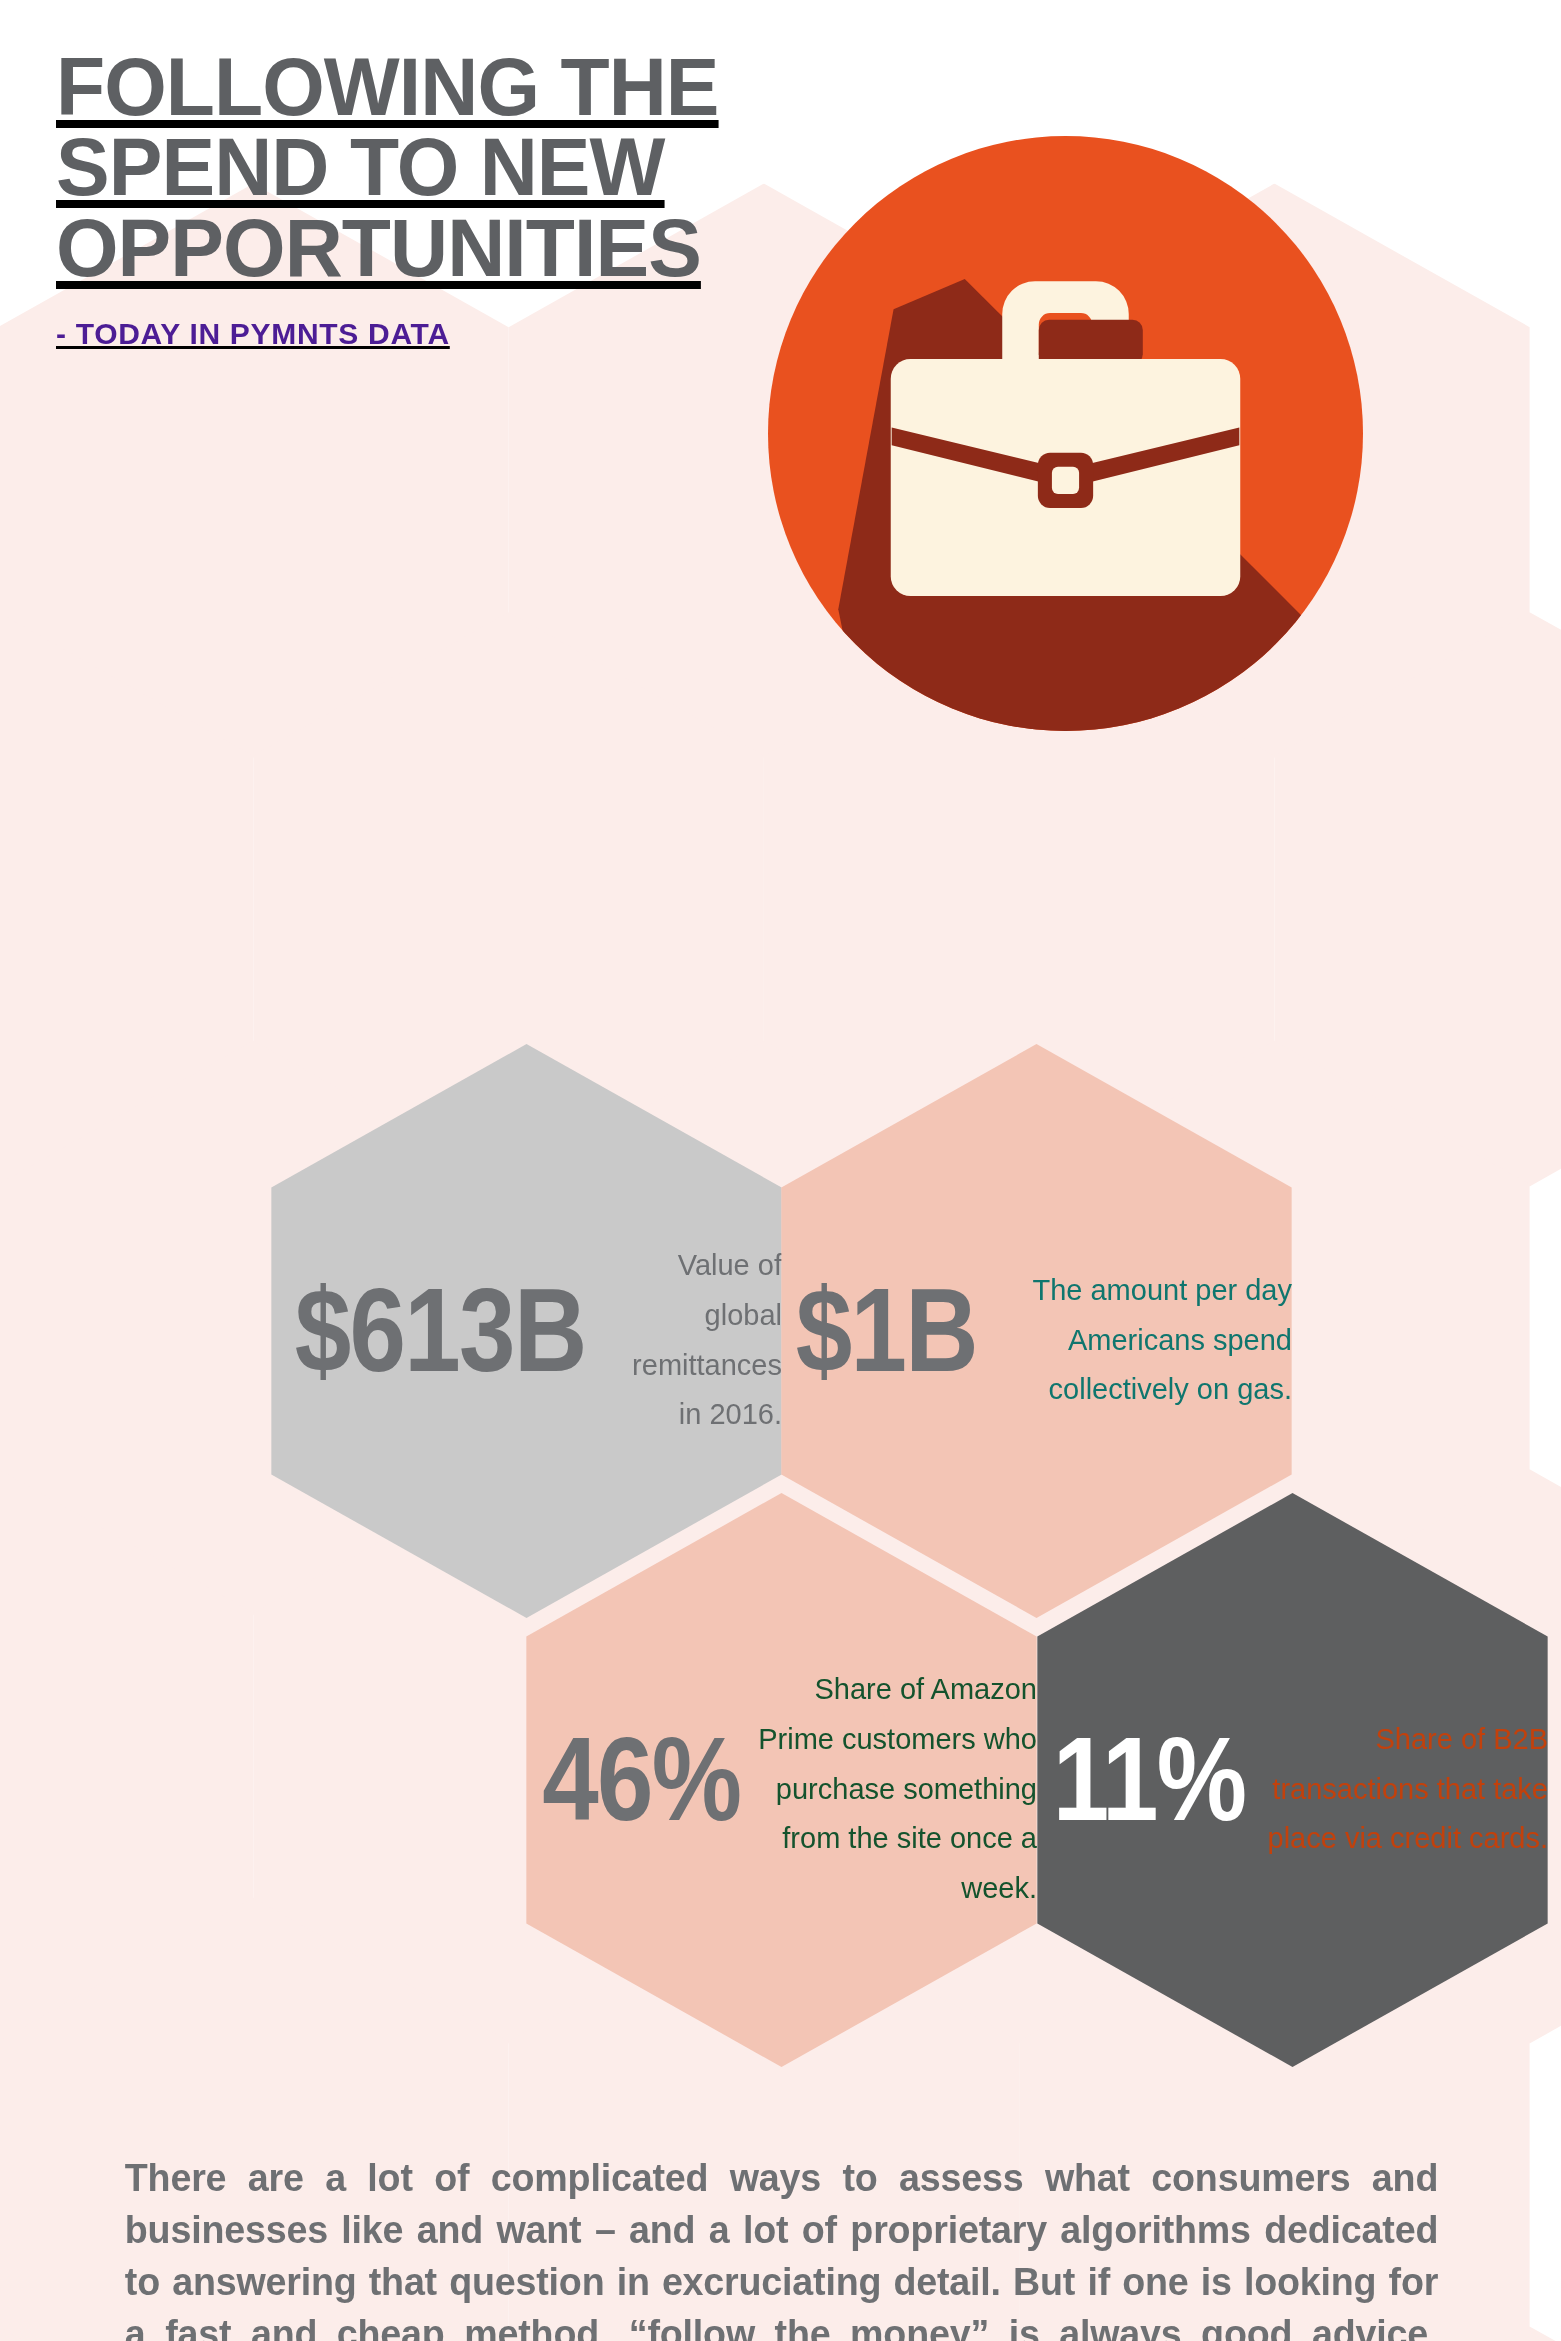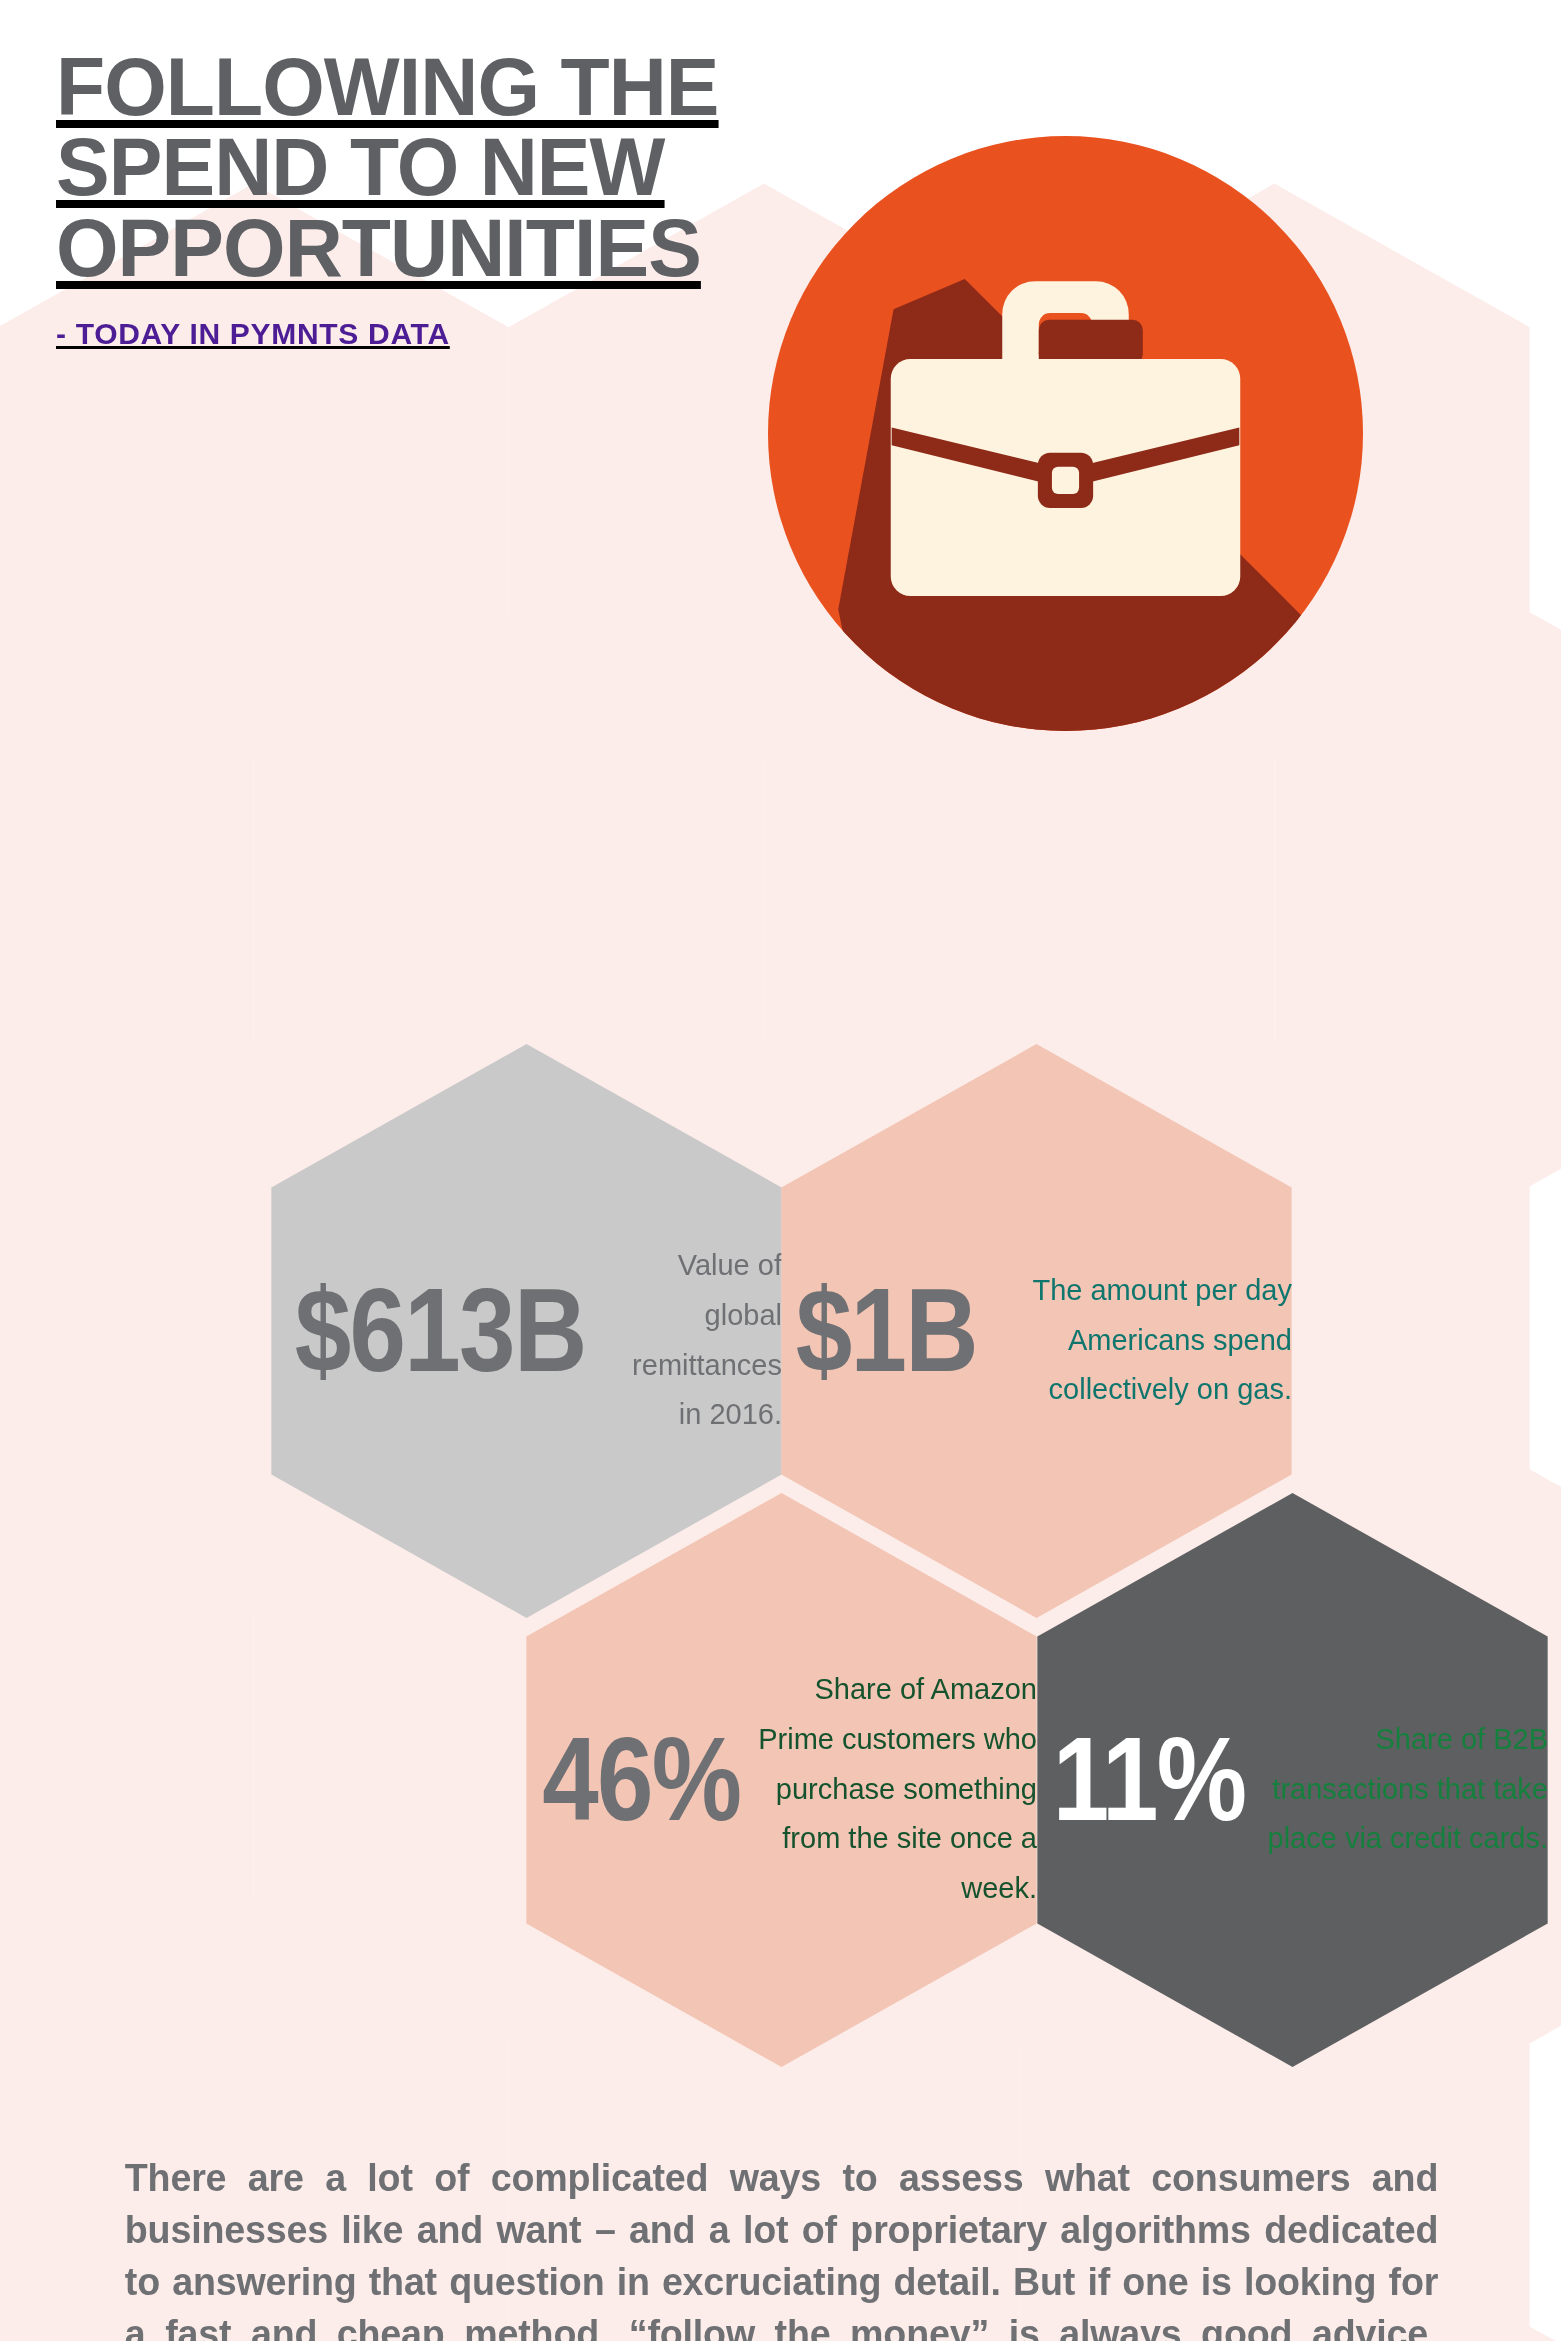--- a/index.html
+++ b/index.html
@@ -238,21 +238,21 @@
       <div class="stat-label" style="color: #14532d;">Share of Amazon Prime customers who purchase something from the site once a week.</div>
     </div>
   </div>
 
   <div class="stat-hex hex-r2 tone-dark" style="left:1037px; top:1493px;">
     <svg viewBox="0 0 1090 1226" width="511" height="574">
       <polygon points="545,0 1090,306.5 1090,919.5 545,1226 0,919.5 0,306.5" fill="#5e5f60"></polygon>
     </svg>
     <div class="stat-inner">
       <div class="stat-value" style="color: rgb(255, 255, 255);">11%</div>
-      <div class="stat-label" style="color: #15803d;">Share of B2B transactions that take place via credit cards.</div>
+      <div class="stat-label" style="color: #c2410c;">Share of B2B transactions that take place via credit cards.</div>
     </div>
   </div>
 
   <div id="bodycopy" style="color: rgb(110, 112, 115);">
     <p>There are a lot of complicated ways to assess what consumers and businesses like and want – and a lot of proprietary algorithms dedicated to answering that question in excruciating detail. But if one is looking for a fast and cheap method, “follow the money” is always good advice, because where the spend goes,</p>
   </div>
 
 </div>
 
 

